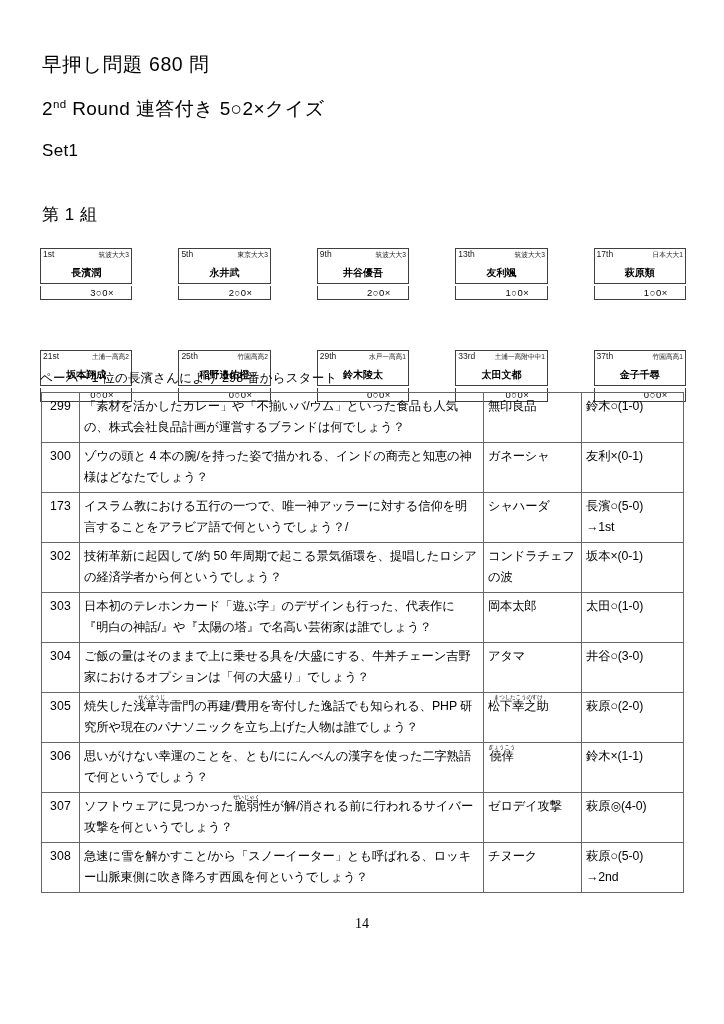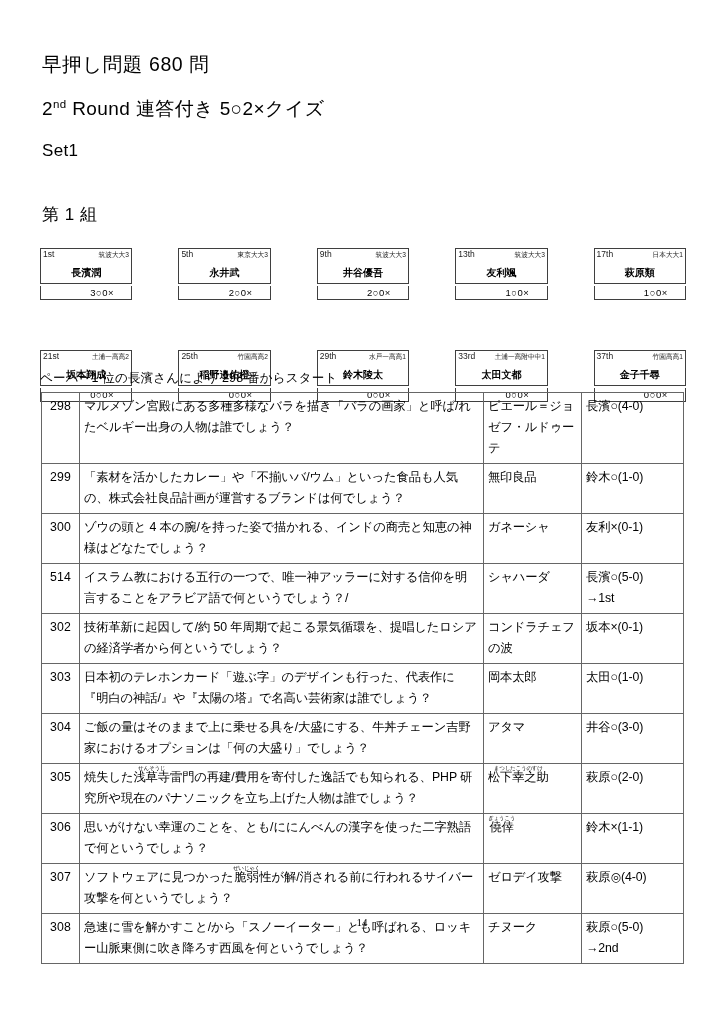--- a/index.html
+++ b/index.html
@@ -177,21 +177,21 @@
     font-size: 5.6px;
     line-height: 6px;
     letter-spacing: -0.3px;
   }
   .page-number {
     position: absolute;
     left: 0;
     right: 0;
     top: 916px;
     text-align: center;
-    font-size: 11px;
+    font-size: 14px;
     font-family: "Liberation Serif", "DejaVu Serif", serif;
   }
 </style>
 </head>
 <body>
 
 <div class="page">
 
   <div class="doc-title">早押し問題 680 問</div>
 
@@ -281,40 +281,34 @@
           <div class="player-name">金子千尋</div>
         </div>
         <div class="player-score">0○0×</div>
       </div>
     </div>
 
   <div class="start-note">ペーパー1 位の長濱さんにより 298 番からスタート</div>
 
   <table class="qtable">
     <tbody id="qbody">
-        <tr>
-          <td class="c-num">298</td>
-          <td class="c-q">マルメゾン宮殿にある多種多様なバラを描き「バラの画家」と呼ば/れたベルギー出身の人物は誰でしょう？</td>
-          <td class="c-a">ピエール＝ジョゼフ・ルドゥーテ</td>
-          <td class="c-r">長濱○(4-0)</td>
-        </tr>
         <tr>
           <td class="c-num">299</td>
           <td class="c-q">「素材を活かしたカレー」や「不揃いバ/ウム」といった食品も人気の、株式会社良品計画が運営するブランドは何でしょう？</td>
           <td class="c-a">無印良品</td>
           <td class="c-r">鈴木○(1-0)</td>
         </tr>
         <tr>
           <td class="c-num">300</td>
           <td class="c-q">ゾウの頭と 4 本の腕/を持った姿で描かれる、インドの商売と知恵の神様はどなたでしょう？</td>
           <td class="c-a">ガネーシャ</td>
           <td class="c-r">友利×(0-1)</td>
         </tr>
         <tr>
-          <td class="c-num">514</td>
+          <td class="c-num">173</td>
           <td class="c-q">イスラム教における五行の一つで、唯一神アッラーに対する信仰を明言することをアラビア語で何というでしょう？/</td>
           <td class="c-a">シャハーダ</td>
           <td class="c-r">長濱○(5-0)<br>→1st</td>
         </tr>
         <tr>
           <td class="c-num">302</td>
           <td class="c-q">技術革新に起因して/約 50 年周期で起こる景気循環を、提唱したロシアの経済学者から何というでしょう？</td>
           <td class="c-a">コンドラチェフの波</td>
           <td class="c-r">坂本×(0-1)</td>
         </tr>

